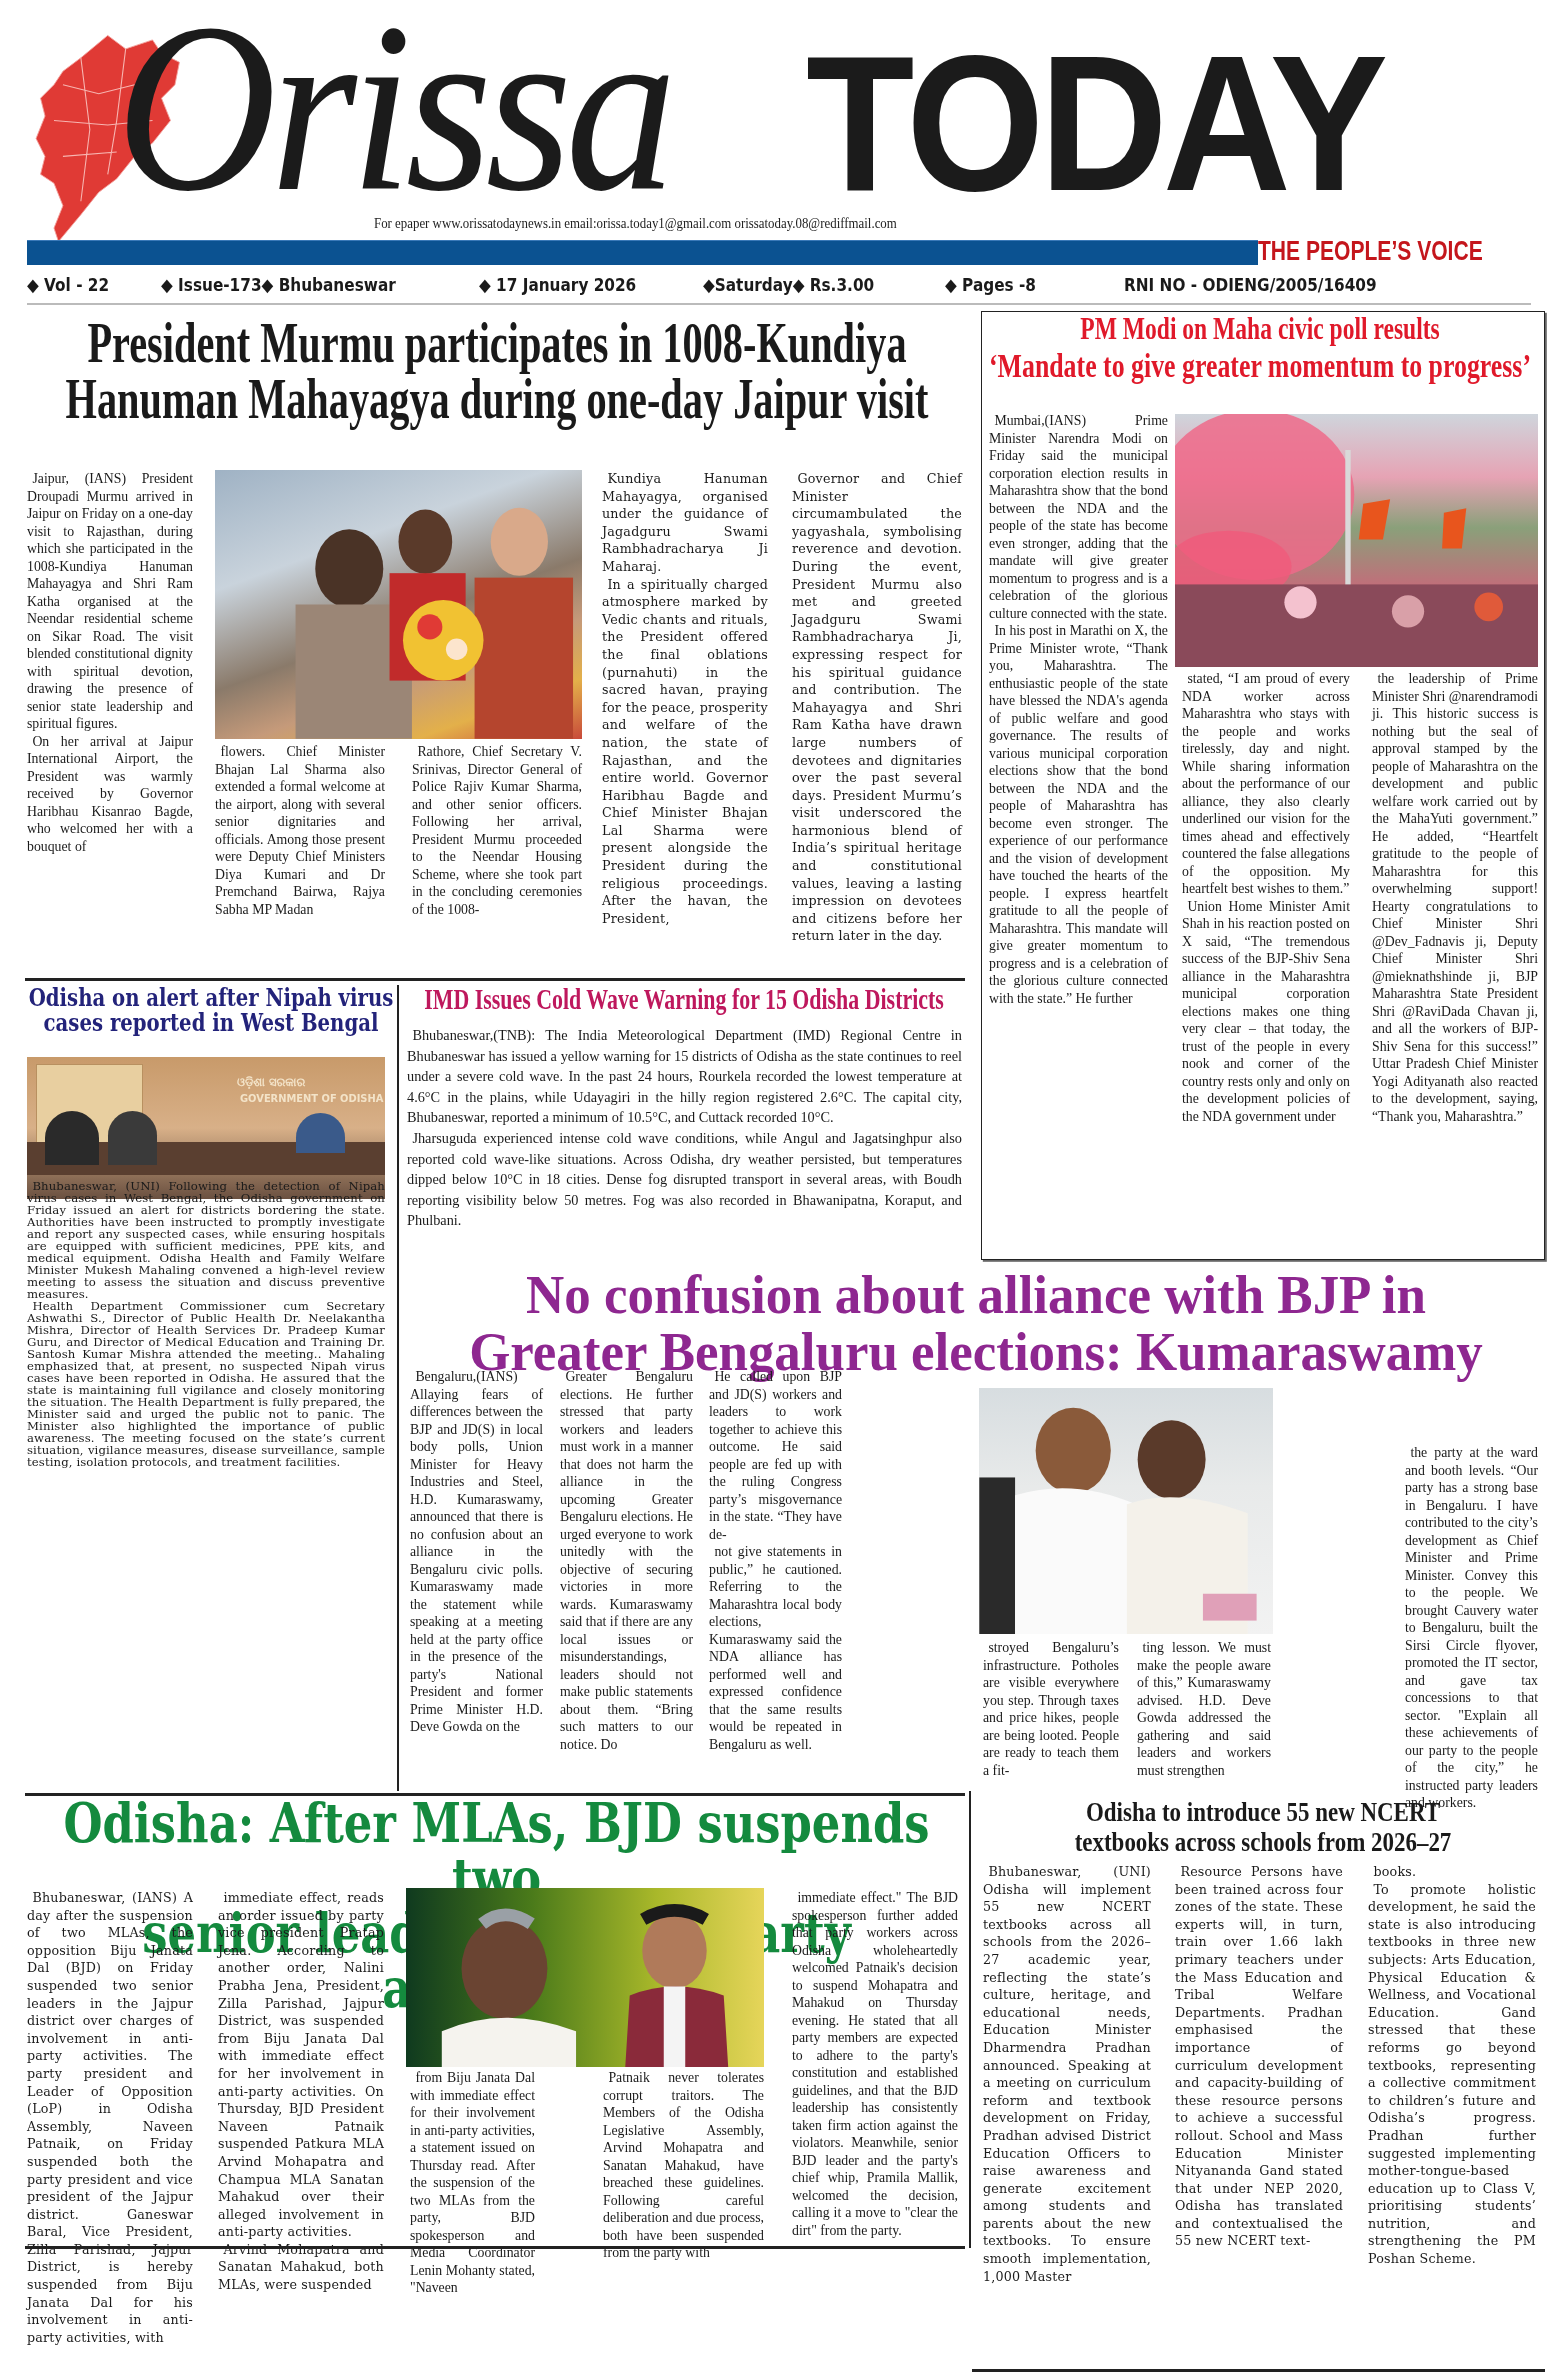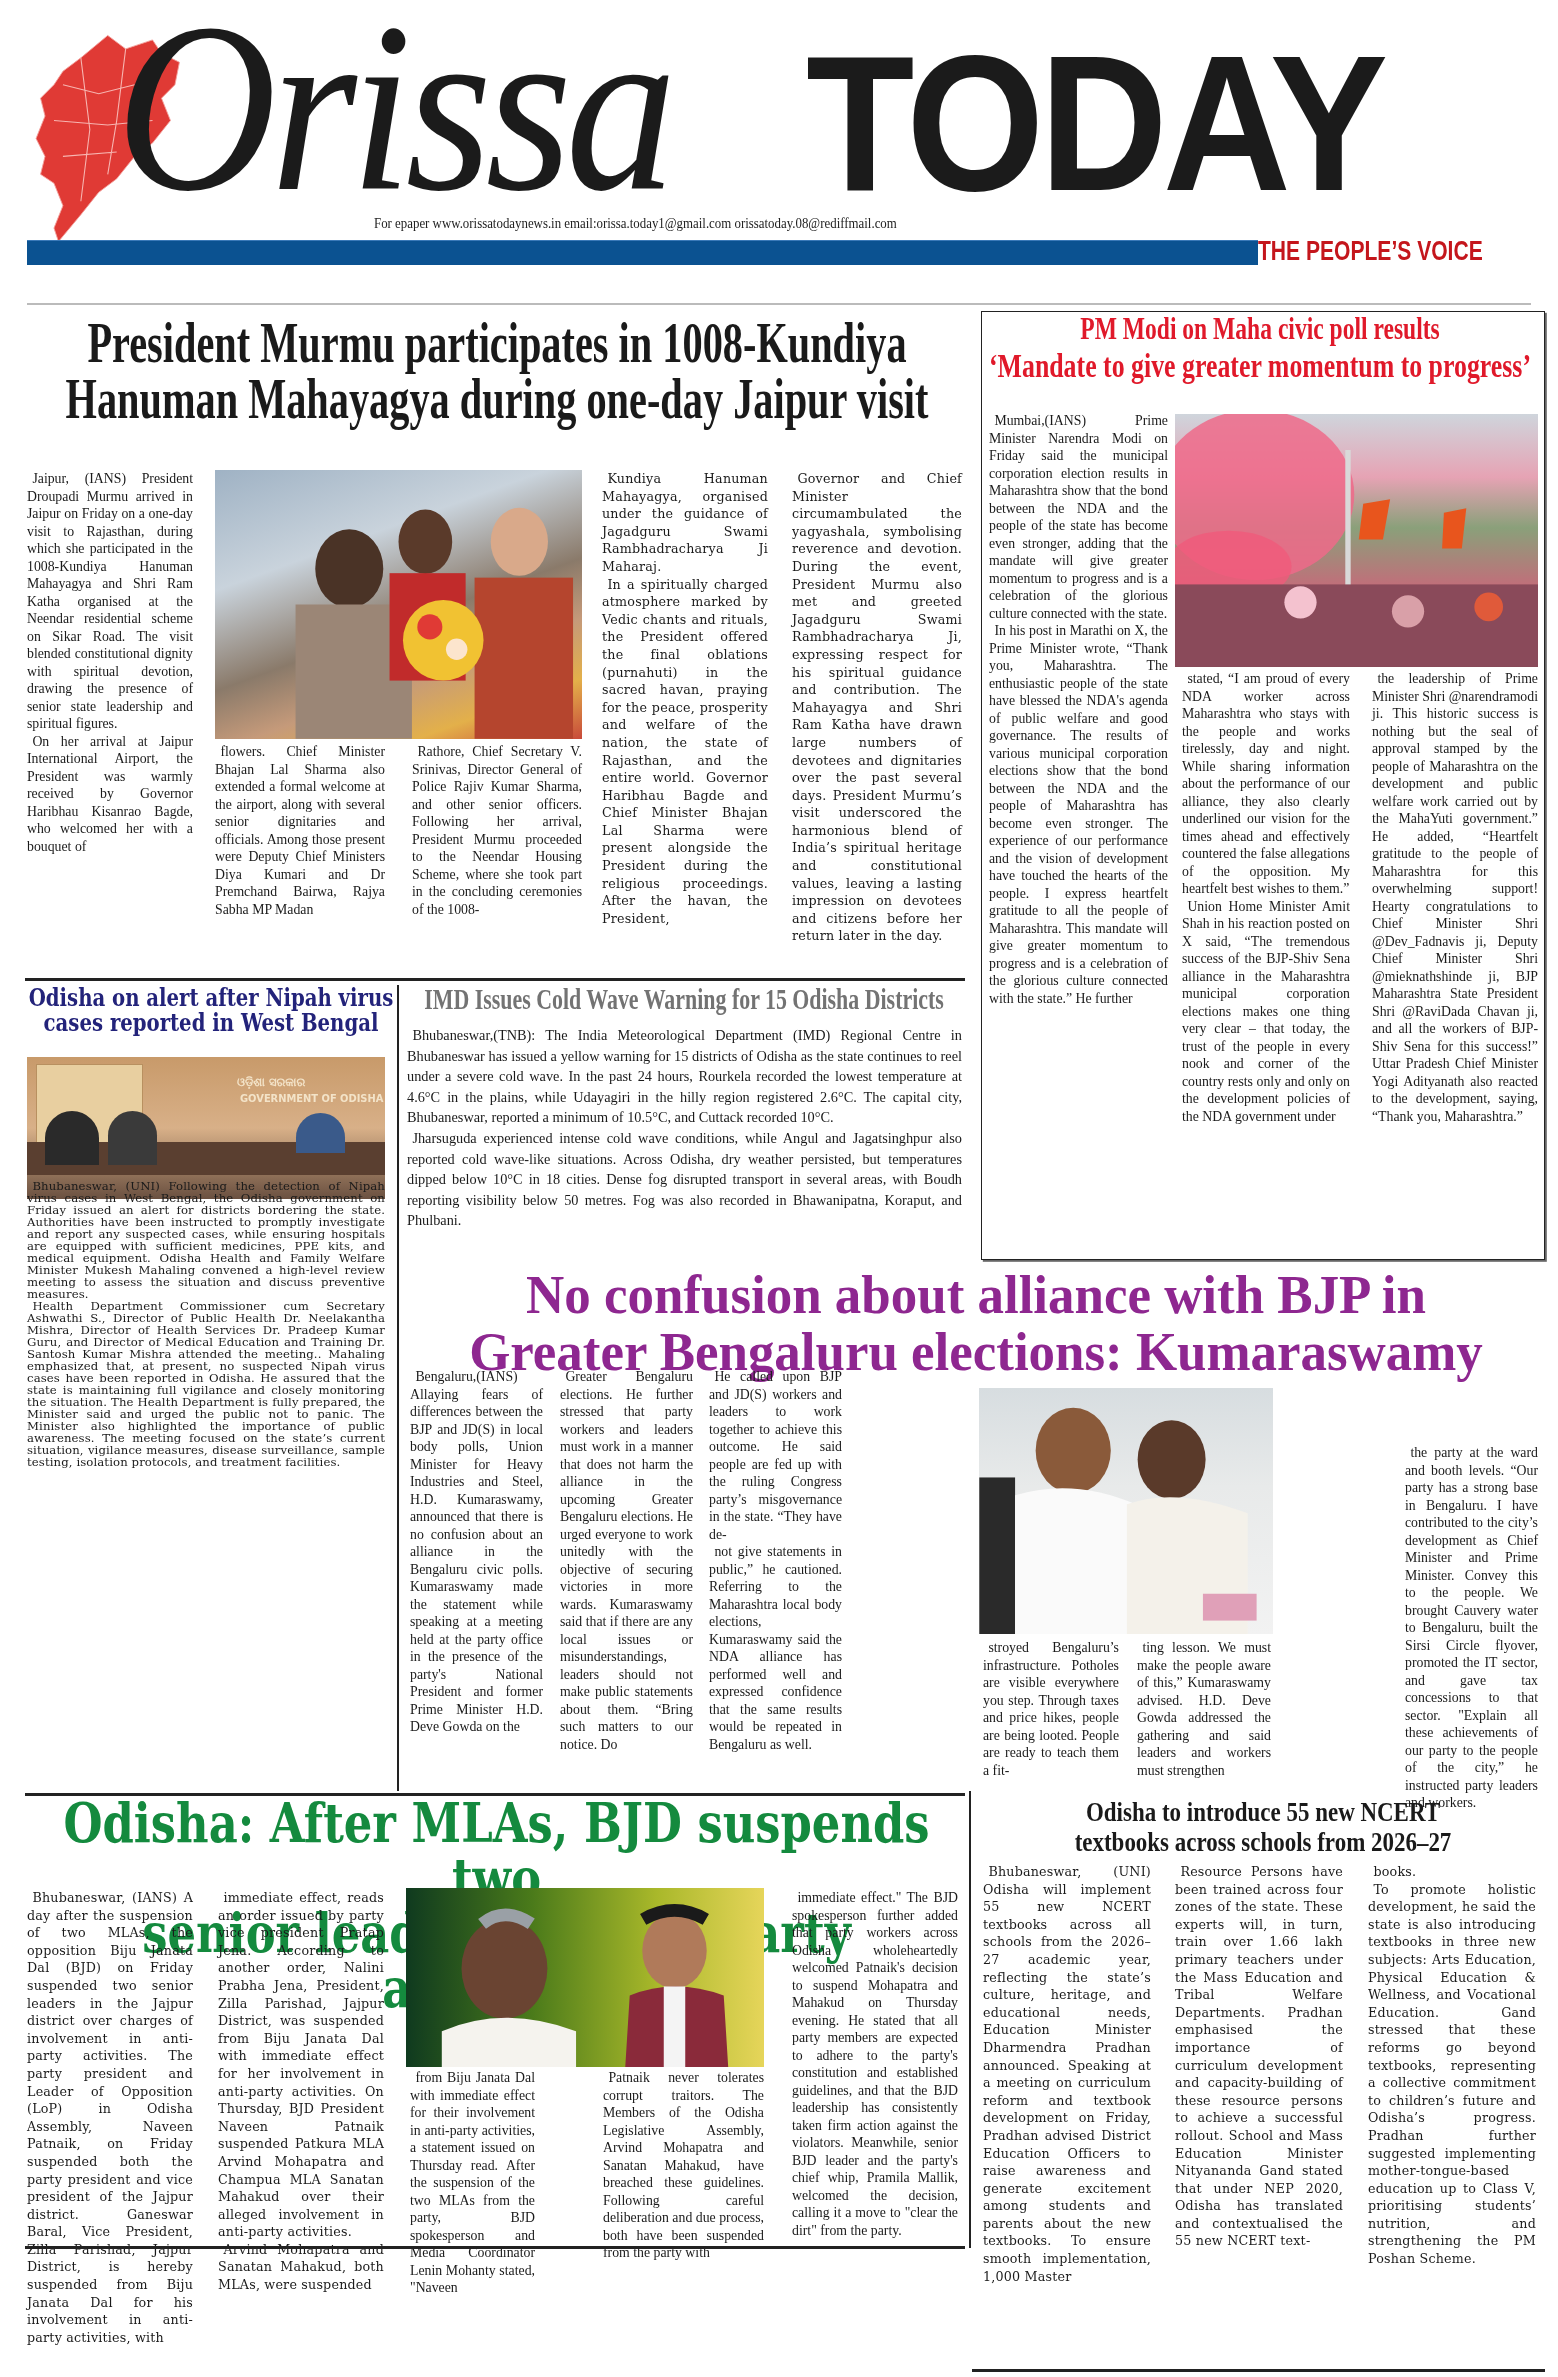--- a/index.html
+++ b/index.html
@@ -36,21 +36,21 @@
   .h-modi { left: 983px; top: 313px; width: 555px; color: #e0192a; }
   .h-modi .l1 { font-size: 31px; }
   .h-modi .l2 { font-size: 34px; margin-top: 5.4px; }
   .h-modi .cond { transform: scaleX(0.76); width: 734px; margin-left: -90px; }
 
   
   .h-nipah { left: 27px; top: 985px; width: 367px; font-size: 24px; color: #23237a; line-height: 1.05; font-family: "DejaVu Serif", serif; }
   .h-nipah .cond { transform: scaleX(0.82); width: 448px; margin-left: -40px; }
 
   
-  .h-imd { left: 407px; top: 985px; width: 555px; font-size: 29.6px; color: #737373; }
+  .h-imd { left: 407px; top: 985px; width: 555px; font-size: 29.6px; color: #be185d; }
   .h-imd .cond { transform: scaleX(0.74); width: 752px; margin-left: -99px; }
 
   
   .h-kumar { left: 407px; top: 1267px; width: 1137px; font-size: 54px; color: #8e2790; line-height: 1.05; }
   .h-kumar .cond { transform: scaleX(0.98); width: 1164px; margin-left: -13.4px; }
 
   
   .h-bjd { left: 27px; top: 1796px; width: 940px; font-size: 54px; color: #148a3e; line-height: 1.02; font-family: "DejaVu Serif", serif; }
   .h-bjd .cond { transform: scaleX(0.83); width: 1133px; margin-left: -97px; }
 
@@ -66,20 +66,28 @@
 <header class="masthead">
   <svg class="map-logo" viewBox="0 0 175 250">
     <path d="M60 40 L90 15 L110 30 L140 20 L150 35 L170 45 L165 70 L150 85 L160 110 L140 135 L120 150 L100 175 L80 190 L60 215 L35 245 L30 230 L40 205 L30 180 L15 170 L20 150 L10 130 L20 105 L15 85 L30 70 L40 55 Z" fill="#e03a35" stroke="#f3a09c" stroke-width="1"></path>
     <path d="M40 70 L80 80 L120 70 M30 110 L90 115 L140 110 M40 150 L100 145 M60 40 L70 120 L60 200 M110 30 L100 110 L90 170" fill="none" stroke="#f7b5b1" stroke-width="1.2"></path>
   </svg>
   <div class="title-orissa">Orissa</div>
   <div class="title-today">TODAY</div>
   <div class="epaper-line">For epaper www.orissatodaynews.in email:orissa.today1@gmail.com orissatoday.08@rediffmail.com</div>
   <div class="blue-bar"></div>
   <div class="tagline">THE PEOPLE’S VOICE</div>
+  <div class="info-strip">
+    <span style="left:0px">◆ Vol - 22</span>
+    <span style="left:134px">◆ Issue-173◆ Bhubaneswar</span>
+    <span style="left:452px">◆ 17 January 2026</span>
+    <span style="left:676px">◆Saturday◆  Rs.3.00</span>
+    <span style="left:918px">◆  Pages -8</span>
+    <span style="left:1097px">RNI NO - ODIENG/2005/16409</span>
+  </div>
   <div class="strip-rule"></div>
 </header>
 
 <article>
   <h1 class="headline h-murmu">
     <span class="cond">President Murmu participates in 1008-Kundiya</span><br>
     <span class="cond">Hanuman Mahayagya during one-day Jaipur visit</span>
   </h1>
   <div class="col" style="left:27px; top:470px; width:166px;">
     <p>Jaipur, (IANS) President Droupadi Murmu arrived in Jaipur on Friday on a one-day visit to Rajasthan, during which she participated in the 1008-Kundiya Hanuman Mahayagya and Shri Ram Katha organised at the Neendar residential scheme on Sikar Road. The visit blended constitutional dignity with spiritual devotion, drawing the presence of senior state leadership and spiritual figures.</p>

